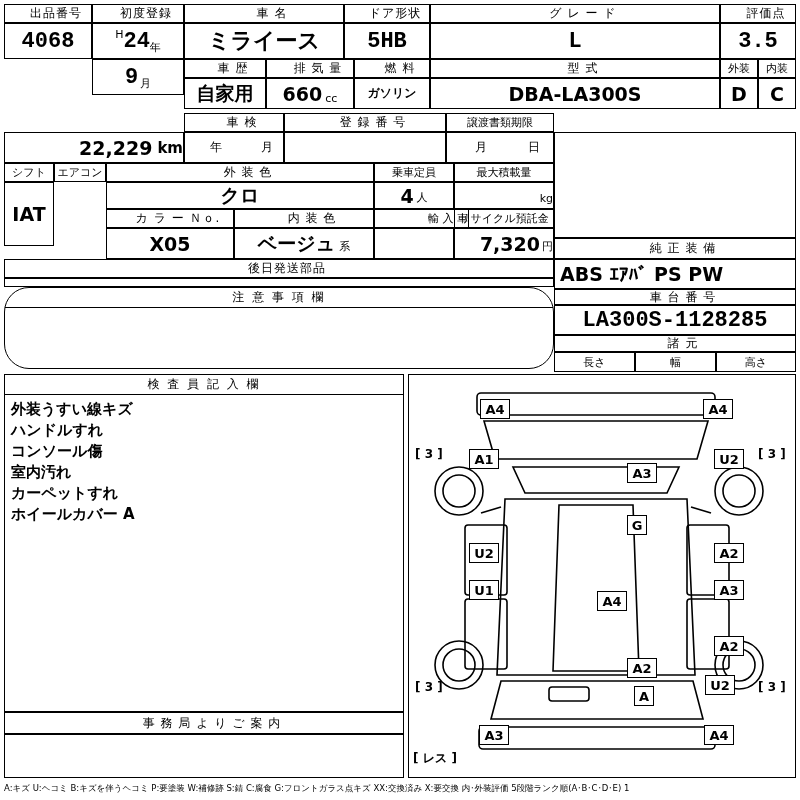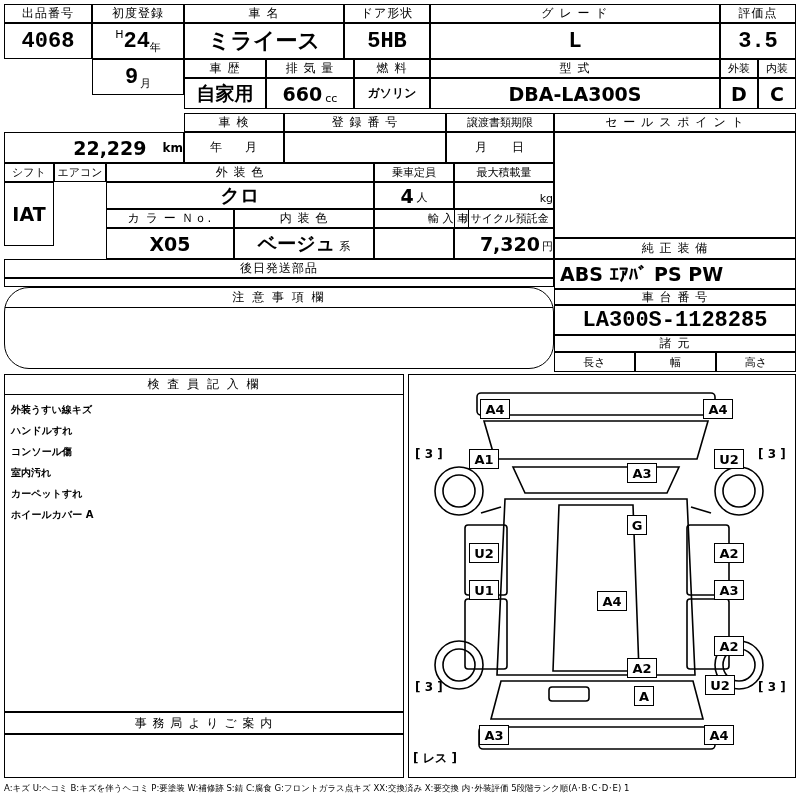--- a/index.html
+++ b/index.html
@@ -7,32 +7,32 @@
     width:800px;height:800px;
     background:#ffffff;
     font-family:"DejaVu Sans","Liberation Sans",sans-serif;
     color:#000;
     -webkit-font-smoothing:none;
   }
   .sheet{position:relative;width:800px;height:800px;box-sizing:border-box;}
 
   
   .c{position:absolute;box-sizing:border-box;border:1px solid #000;display:flex;align-items:center;justify-content:center;overflow:hidden;}
-  .lbl{font-size:12px;letter-spacing:1px;}
+  .lbl{font-size:12px;letter-spacing:1px;margin-left:16px;}
   .lbl-sm{font-size:11px;letter-spacing:0px;}
   .val{font-size:19px;font-weight:bold;}
   .val-md{font-size:12px;font-weight:bold;}
   .val-lg{font-size:22px;font-weight:bold;font-family:Liberation Mono, monospace;}
   .left{justify-content:flex-start;padding-left:5px;}
   .right{justify-content:flex-end;}
   .sub{font-size:11px;font-weight:normal;}
 
   .notes{position:absolute;box-sizing:border-box;border:1px solid #000;}
   .notes .hd{border-bottom:1px solid #000;text-align:center;font-size:12px;letter-spacing:2px;height:19px;line-height:19px;}
-  .notes .body{padding:4px 6px;font-size:10px;font-weight:bold;line-height:21px;}
+  .notes .body{padding:4px 6px;font-size:15px;font-weight:bold;line-height:21px;}
 
   .footer{position:absolute;left:4px;top:783px;width:792px;font-size:8.5px;letter-spacing:0px;white-space:nowrap;}
 
   
   #diagram{position:absolute;left:408px;top:374px;width:388px;height:404px;border:1px solid #000;box-sizing:border-box;}
   #diagram svg{display:block;}
   .tag{position:absolute;box-sizing:border-box;border:1px solid #000;background:#fff;font-size:13px;font-weight:bold;display:flex;align-items:center;justify-content:center;}
   .brk{position:absolute;font-size:12px;font-weight:bold;}
 </style>
 </head>
@@ -126,21 +126,21 @@
     </div>
   <div class="c" style="left:720px;top:78px;width:38px;height:31px;">
       <span class="val">D</span>
     </div>
   <div class="c" style="left:758px;top:78px;width:38px;height:31px;">
       <span class="val">C</span>
     </div>
 
   <div class="c right" style="left:4px;top:132px;width:180px;height:31px;">
     <span class="val">22,229</span>
-    <span class="val" style="font-size:12px;margin-left:16px;">km</span>
+    <span class="val" style="font-size:15px;margin-left:5px;">km</span>
   </div>
 
   <div class="c" style="left:184px;top:113px;width:100px;height:19px;">
       <span class="lbl">車 検</span>
     </div>
   <div class="c" style="left:184px;top:132px;width:100px;height:31px;">
     <span class="lbl" style="margin-right:22px;">年</span>
     <span class="lbl">月</span>
   </div>
 
@@ -239,23 +239,20 @@
 室内汚れ
 カーペットすれ
 ホイールカバー A</div>
   </div>
 
   <div class="c" style="left:4px;top:712px;width:400px;height:22px;">
       <span class="lbl">事 務 局 よ り ご 案 内</span>
     </div>
   <div class="c" style="left:4px;top:734px;width:400px;height:44px;"></div>
 
-  <div class="c" style="left:554px;top:113px;width:242px;height:19px;">
-      <span class="lbl">セ ー ル ス ポ イ ン ト</span>
-    </div>
   <div class="c" style="left:554px;top:132px;width:242px;height:106px;">
       <span class="val-md"></span>
     </div>
 
   <div class="c" style="left:554px;top:238px;width:242px;height:21px;">
       <span class="lbl">純 正 装 備</span>
     </div>
   <div class="c left" style="left:554px;top:259px;width:242px;height:30px;">
       <span class="val">ABS ｴｱﾊﾞ PS PW</span>
     </div>

